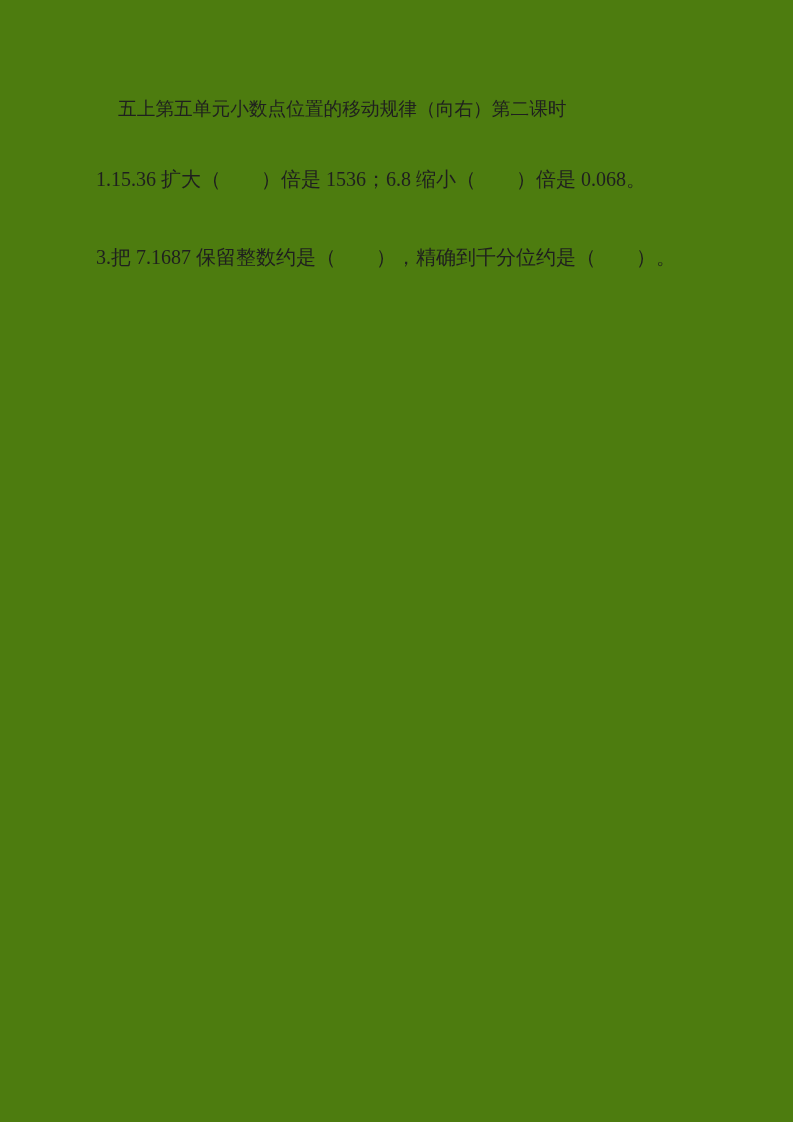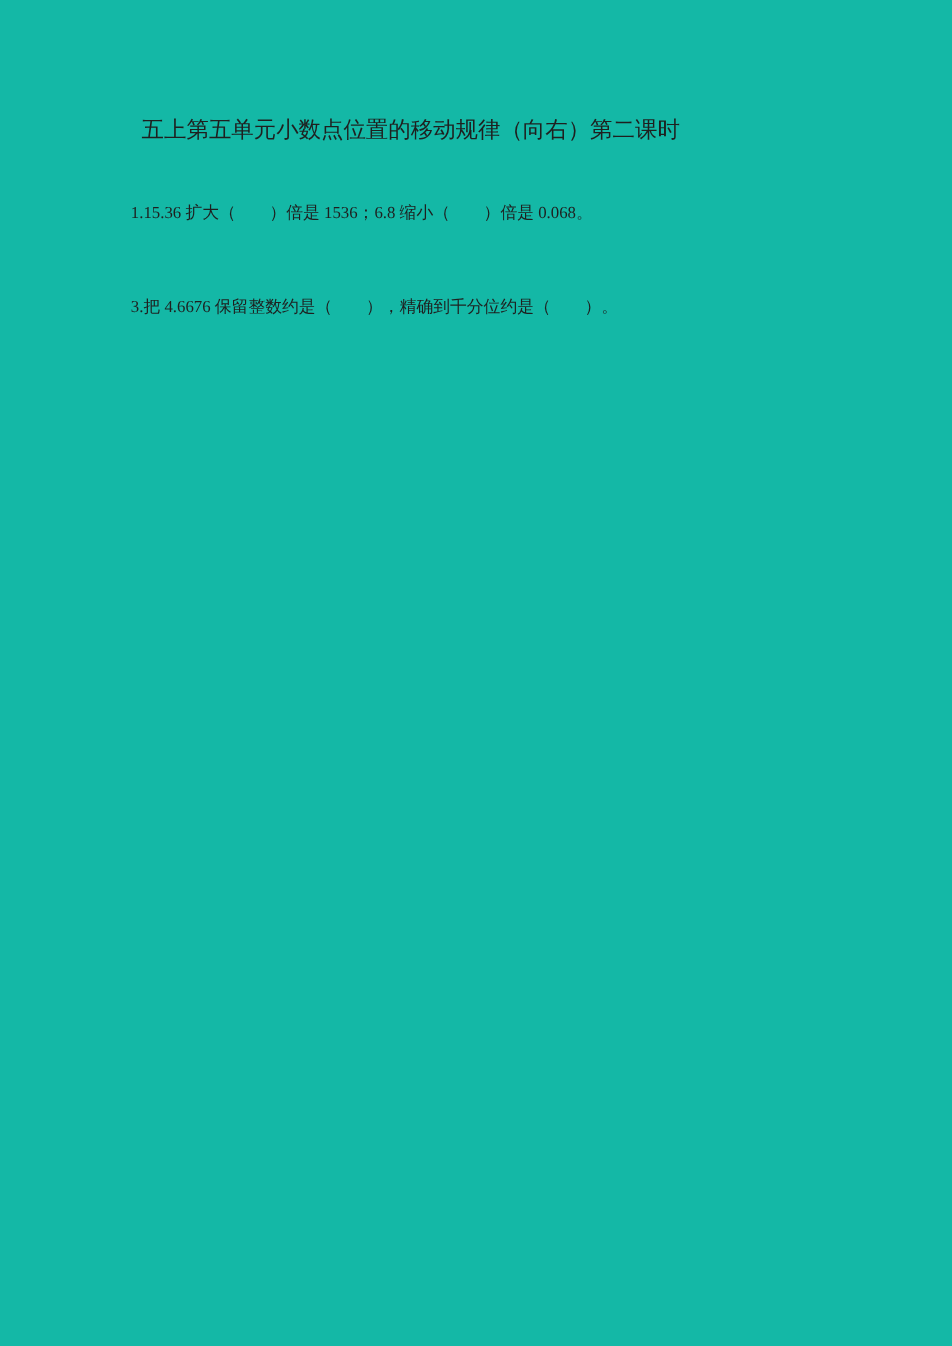--- a/index.html
+++ b/index.html
@@ -4,53 +4,53 @@
 <style>
   html, body {
     margin: 0;
     padding: 0;
     background: #ffffff;
   }
   .page {
     position: relative;
     width: 793px;
     height: 1122px;
-    background: #14b8a6;
+    background: #4d7c0f;
     font-family: "Liberation Serif", "DejaVu Serif", serif;
     color: #1f1f1f;
     overflow: hidden;
   }
   .doc-title {
     position: absolute;
     left: 118px;
     top: 96px;
     margin: 0;
     font-size: 18.7px;
     font-weight: normal;
     line-height: 26px;
     white-space: nowrap;
   }
   .question {
     position: absolute;
-    left: 109px;
+    left: 96px;
     margin: 0;
-    font-size: 14px;
+    font-size: 20px;
     line-height: 26px;
     white-space: nowrap;
     font-family: Liberation Serif, serif;
   }
   .q1 { top: 166px; }
   .q2 { top: 204px; }
   .q3 { top: 244px; }
 </style>
 </head>
 <body>
 
 <div class="page">
 
   <h1 class="doc-title">五上第五单元小数点位置的移动规律（向右）第二课时</h1>
 
   <p class="question q1"><span>1.</span><span>15.36 扩大（　　）倍是 1536；6.8 缩小（　　）倍是 0.068。</span></p>
 
 
-  <p class="question q3"><span>3.</span><span>把 4.6676 保留整数约是（　　），精确到千分位约是（　　）。</span></p>
+  <p class="question q3"><span>3.</span><span>把 7.1687 保留整数约是（　　），精确到千分位约是（　　）。</span></p>
 
 </div>
 
 </body></html>

